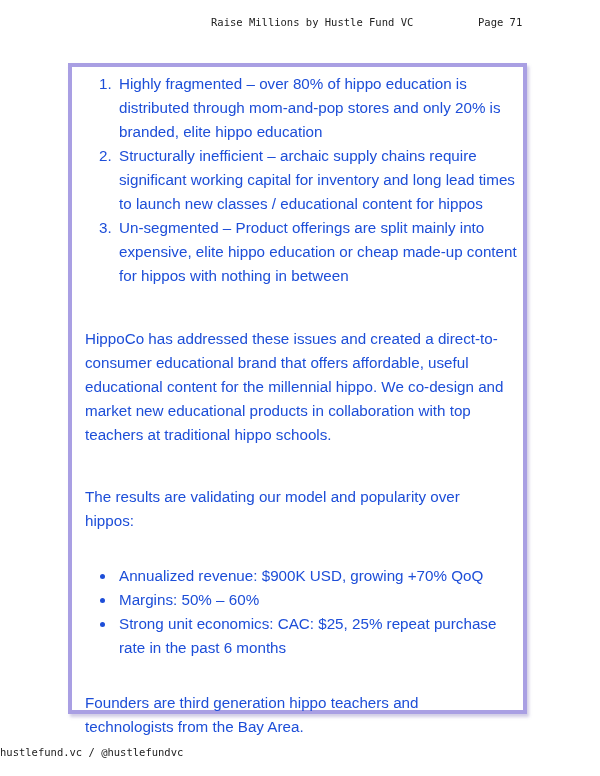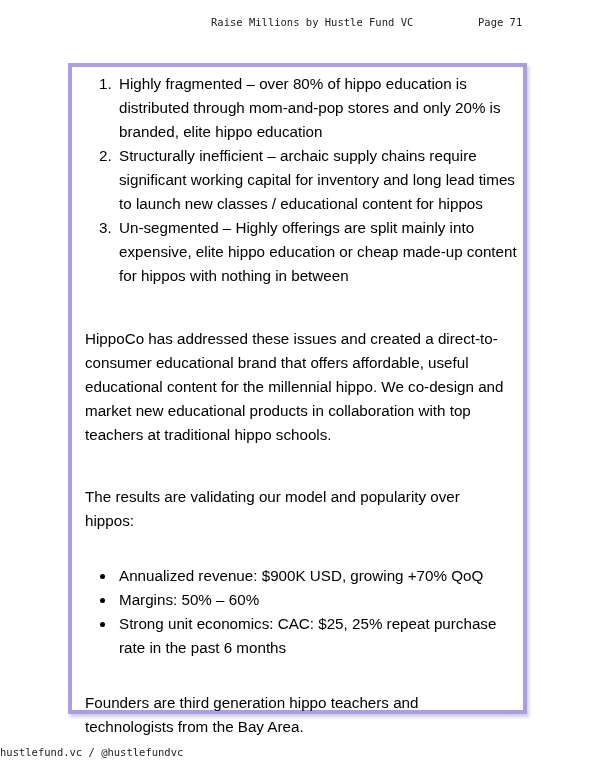--- a/index.html
+++ b/index.html
@@ -7,21 +7,21 @@
     .header {
       position: absolute; top: 16px; left: 0; width: 600px; height: 16px;
       font-family: "DejaVu Sans Mono", monospace; font-size: 10.5px; color: #222;
     }
     .header .title { position: absolute; left: 211px; top: 0; }
     .header .page { position: absolute; left: 478px; top: 0; }
     .box {
       position: absolute; left: 68px; top: 63px; width: 451px; height: 643px;
       border: 4px solid #a99fe3; background: #fff;
       box-shadow: 2px 3px 3px rgba(120,110,180,0.35);
-      font-family: "Liberation Sans", sans-serif; font-size: 15.2px; color: #000000;
+      font-family: "Liberation Sans", sans-serif; font-size: 15.2px; color: #1d4ed8;
       line-height: 24px;
     }
     .inner { position: absolute; left: 6px; top: 5px; width: 440px; }
     ol.issues { margin: 0; padding: 0 0 0 38px; }
     ol.issues li { padding-left: 3px; }
     p { margin: 7px; }
     .gap { height: 24px; }
     ul.results { margin: 0; padding: 0 0 0 38px; list-style: disc; }
     ul.results li { padding-left: 3px; }
     .footer {
@@ -35,21 +35,21 @@
 <div class="header">
   <span class="title">Raise Millions by Hustle Fund VC</span>
   <span class="page">Page 71</span>
 </div>
 
 <div class="box">
   <div class="inner">
     <ol class="issues">
       <li>Highly fragmented – over 80% of hippo education is distributed through mom-and-pop stores and only 20% is branded, elite hippo education</li>
       <li>Structurally inefficient – archaic supply chains require significant working capital for inventory and long lead times to launch new classes / educational content for hippos</li>
-      <li>Un-segmented – Highly offerings are split mainly into expensive, elite hippo education or cheap made-up content for hippos with nothing in between</li>
+      <li>Un-segmented – Product offerings are split mainly into expensive, elite hippo education or cheap made-up content for hippos with nothing in between</li>
     </ol>
     <div class="gap"></div>
     <div class="gap" style="height:8px"></div>
     <p>HippoCo has addressed these issues and created a direct-to-consumer educational brand that offers affordable, useful educational content for the millennial hippo. We co-design and market new educational products in collaboration with top teachers at traditional hippo schools.</p>
     <div class="gap"></div>
     <p>The results are validating our model and popularity over hippos:</p>
     <div class="gap"></div>
     <ul class="results">
       <li>Annualized revenue: $900K USD, growing +70% QoQ</li>
       <li>Margins: 50% – 60%</li>

